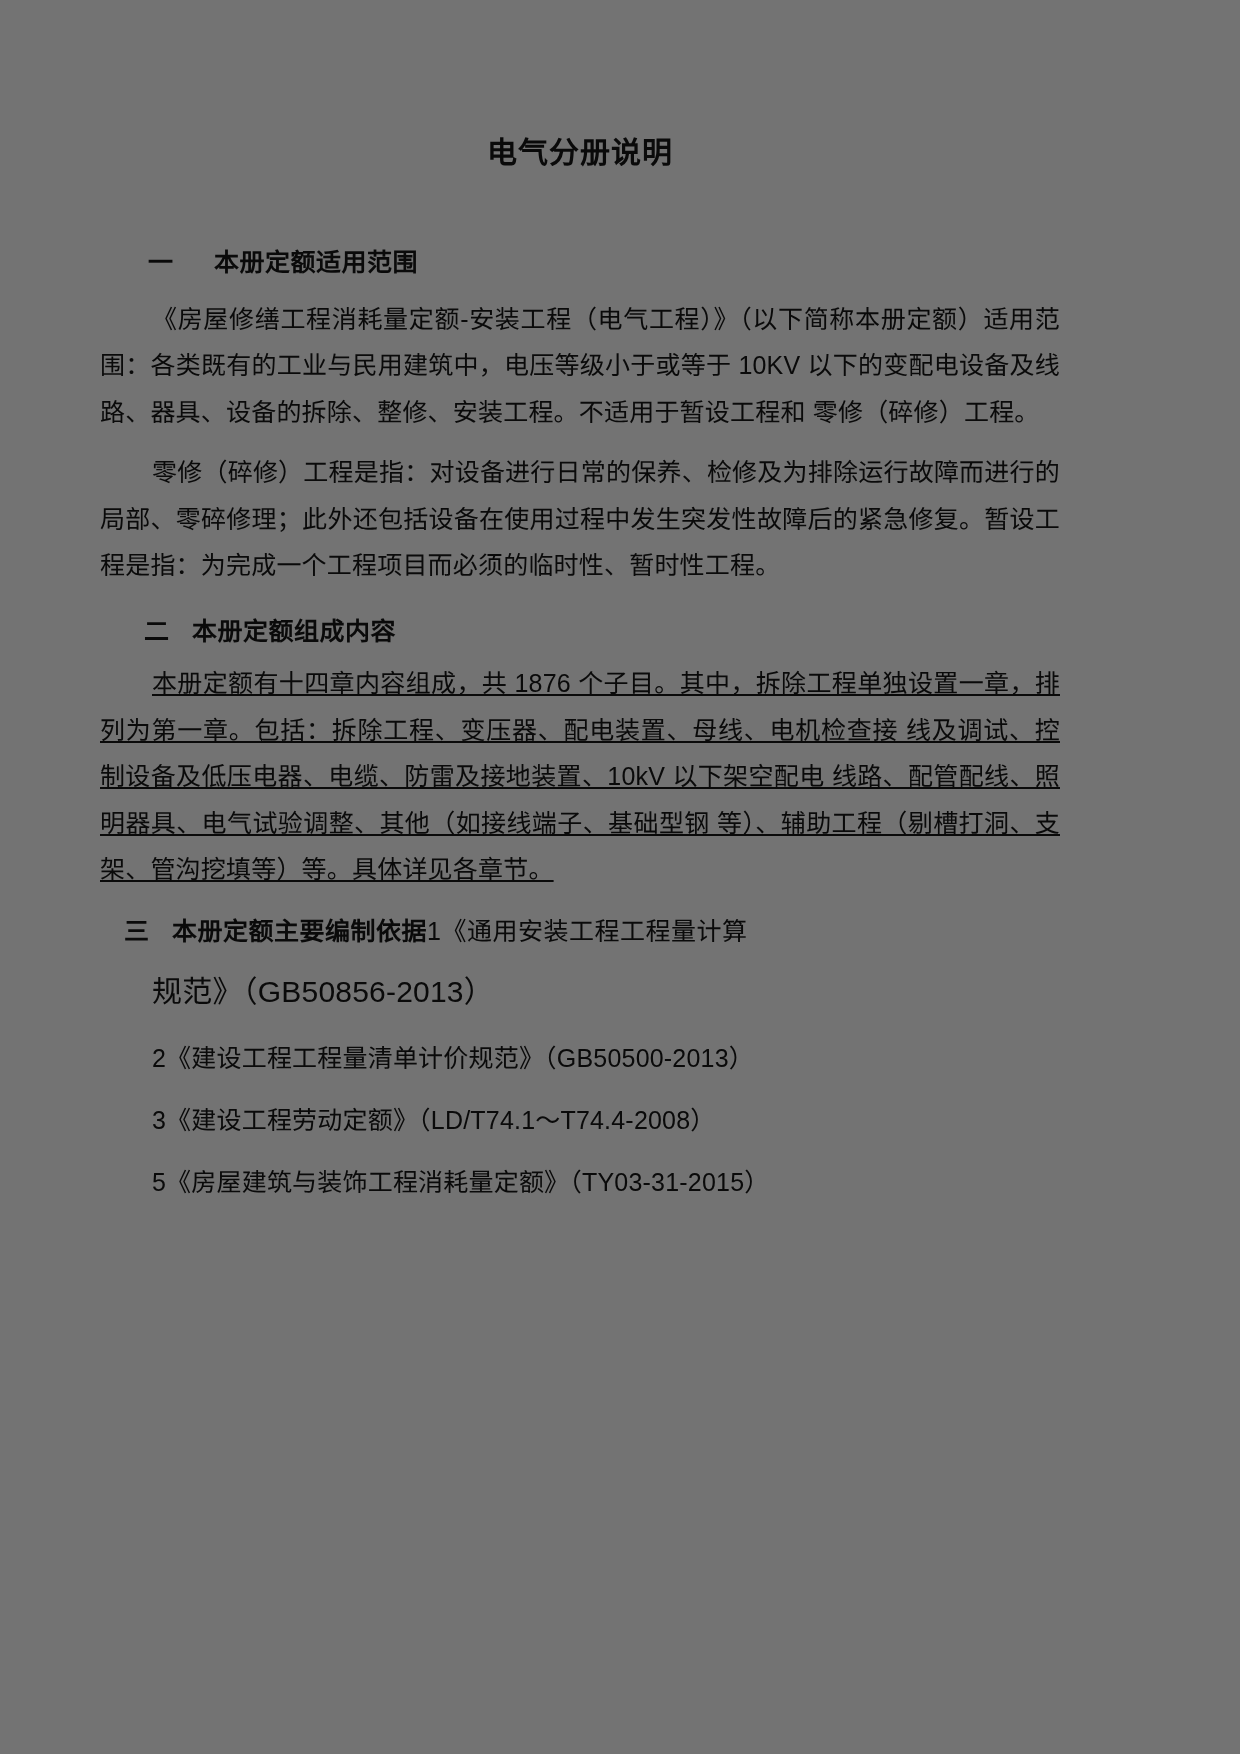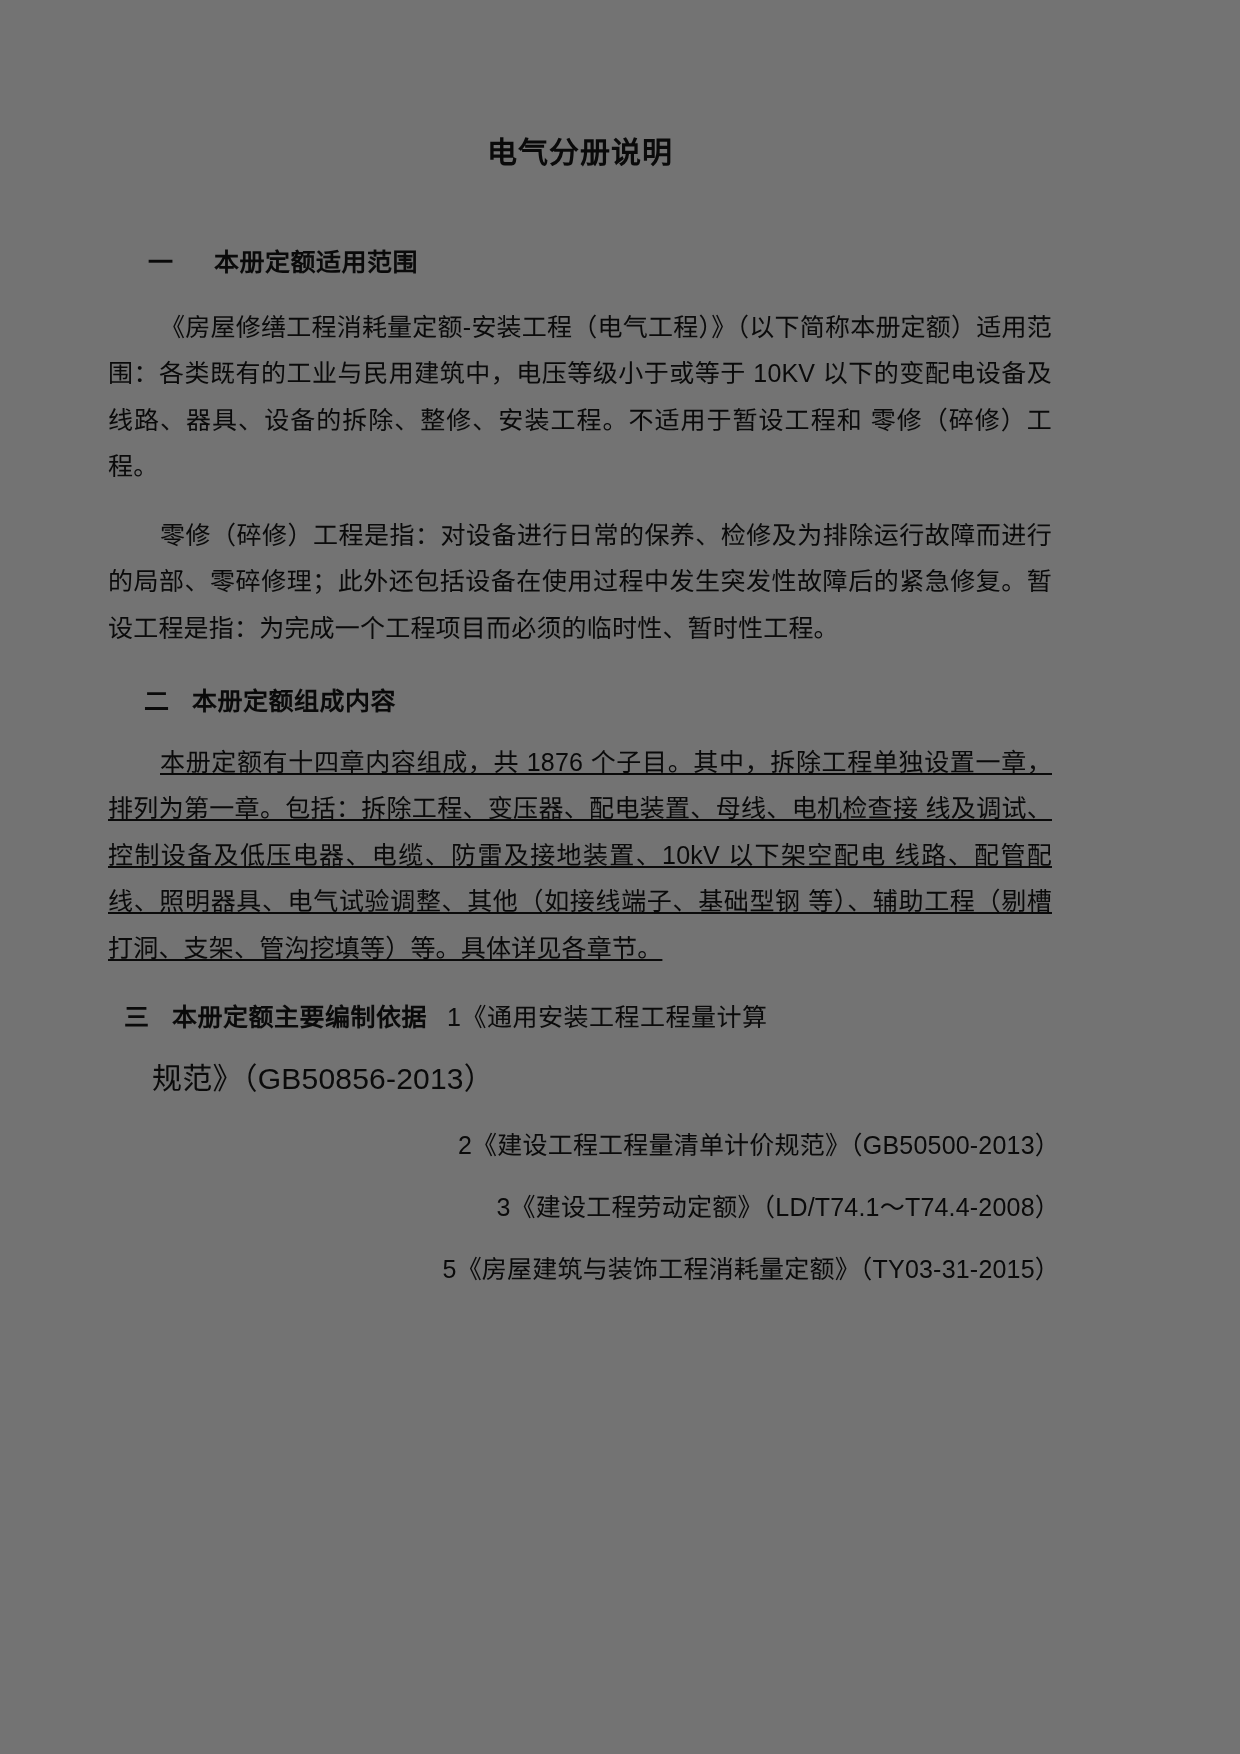--- a/index.html
+++ b/index.html
@@ -71,27 +71,26 @@
     padding-top: 20px;
     padding-left: 24px;
     width: 740px;
   }
   .sec3-heading .num {
     display: inline-block;
     min-width: 48px;
   }
   .sec3-heading .ref-inline {
     font-weight: normal;
-    margin-left: 20px;
   }
 
   p.body {
     font-size: 25px;
     line-height: 1.86;
-    margin: 8px;
+    margin: 0;
     padding-top: 14px;
     text-align: justify;
     text-justify: inter-ideograph;
     text-indent: 52px;
     letter-spacing: 0.2px;
   }
   p.body.tight {
     padding-top: 10px;
     text-decoration: underline;
   }
@@ -100,21 +99,20 @@
     list-style: none;
     margin: 0;
     padding: 0;
   }
   .ref-list li {
     font-size: 25px;
     line-height: 1.6;
     padding-left: 52px;
     padding-top: 22px;
     letter-spacing: 0.2px;
-    text-align: right;
   }
   .ref-first {
     font-size: 30px;
     line-height: 1.6;
     padding-left: 52px;
     padding-top: 18px;
     letter-spacing: 0.2px;
   }
 </style>
 </head>

